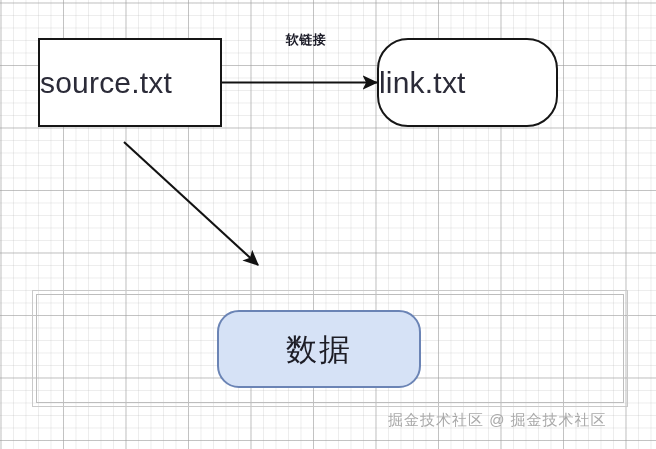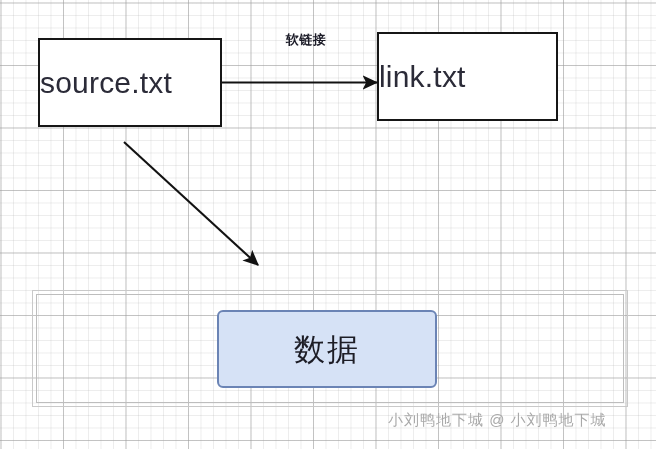--- a/index.html
+++ b/index.html
@@ -45,21 +45,21 @@
 
   .node-label {
     font-size: 30px;
     color: #2b2b38;
     letter-spacing: 0.2px;
     white-space: nowrap;
     line-height: 1;
   }
 
   #box-source { left: 38px; top: 38px; width: 184px; height: 89px; }
-  #box-link   { left: 377px; top: 32px; width: 181px; height: 89px; }
+  #box-link   { left: 377px; top: 38px; width: 181px; height: 89px; border-radius: 31px; }
 
   #edge-label-softlink {
     position: absolute;
     left: 258px;
     top: 31px;
     width: 96px;
     text-align: center;
     font-size: 13px;
     font-weight: bold;
     color: #1c1c28;
@@ -94,26 +94,26 @@
     top: 3px;
     right: 3px;
     bottom: 3px;
     border: 1px solid #bdbdbd;
   }
 
   #box-data {
     position: absolute;
     left: 217px;
     top: 310px;
-    width: 220px;
+    width: 204px;
     height: 78px;
     box-sizing: border-box;
     background: #d6e2f6;
     border: 2px solid #6b84b5;
-    border-radius: 6px;
+    border-radius: 22px;
     display: flex;
     align-items: center;
     justify-content: center;
   }
 
   #box-data .node-label {
     font-size: 31px;
     color: #1d1d26;
     letter-spacing: 2px;
   }
@@ -154,15 +154,15 @@
 
     <line x1="222" y1="82.5" x2="377" y2="82.5" stroke="#121212" stroke-width="2.1" marker-end="url(#arrowhead)"></line>
 
     <line x1="124" y1="142" x2="258" y2="265" stroke="#121212" stroke-width="2.1" marker-end="url(#arrowhead)"></line>
   </svg>
 
   <div id="box-data">
     <span class="node-label">数据</span>
   </div>
 
-  <div id="watermark">小刘鸭地下城 @ 小刘鸭地下城</div>
+  <div id="watermark">掘金技术社区 @ 掘金技术社区</div>
 
 </div>
 
 </body></html>

